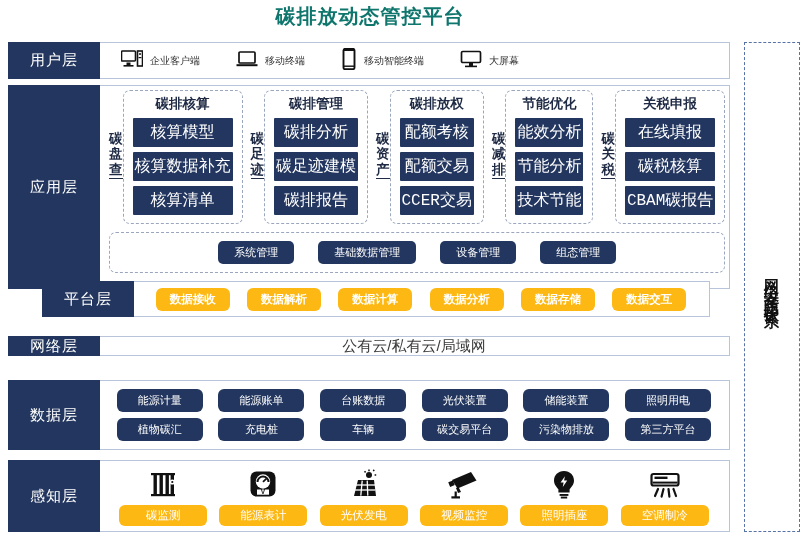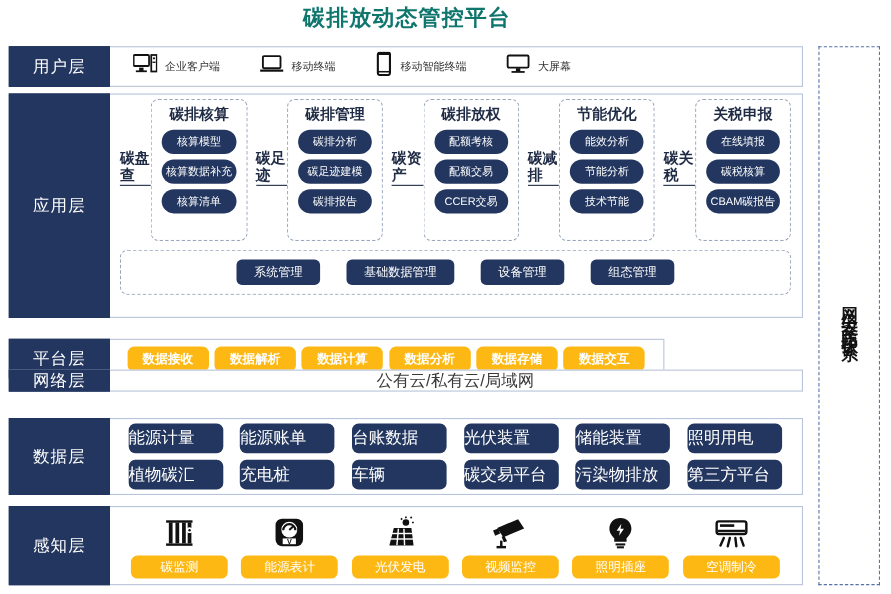--- a/index.html
+++ b/index.html
@@ -68,46 +68,46 @@
     border: 1.3px dashed #9aa6bd;
     border-radius: 7px;
     width: 100%;
     padding: 4px 9px 8px 9px;
     display: flex; flex-direction: column; align-items: center;
   }
   .card-title { font-size: 13.5px; font-weight: bold; color: #1f2b45; margin-bottom: 5px; }
   .pill {
     background: #22365f;
     color: #ffffff;
-    font-size: 10px;
-    border-radius: 11px;
+    font-size: 16px;
+    border-radius: 1px;
     width: 100%;
     text-align: center;
     padding: 4px 2px;
     margin-bottom: 5px;
     white-space: nowrap;
     overflow: hidden;
   }
-  .pill:last-child { margin-bottom: 16px; }
+  .pill:last-child { margin-bottom: 0; font-family: Liberation Mono, monospace; }
 
   .app-common {
     margin-top: 8px;
     width: 100%;
     border: 1.3px dashed #9aa6bd;
     border-radius: 7px;
     padding: 8px 10px;
     display: flex; justify-content: center; align-items: center; gap: 24px;
   }
   .common-pill {
     background: #22365f; color: #fff; font-size: 11px;
     border-radius: 5px; padding: 4px 16px; white-space: nowrap;
   }
 
   
-  #layer-platform { top: 308px; height: 36px; width: 596px; }
+  #layer-platform { top: 281px; height: 36px; width: 668px; margin-left: 34px; }
   .plat-items { display: flex; width: 100%; justify-content: space-around; padding: 0 14px; }
   .ypill {
     background: #fdb813; color: #ffffff; font-weight: bold;
     font-size: 11.5px; border-radius: 6px;
     padding: 4px 14px; white-space: nowrap;
   }
 
   
   #layer-network { top: 336px; height: 20px; width: 722px; }
   .net-text {
@@ -116,23 +116,23 @@
   }
 
   
   #layer-data { top: 380px; height: 70px; width: 722px; }
   .data-grid {
     width: 100%; display: flex; flex-direction: column; gap: 6px;
     padding: 8px 14px;
   }
   .data-row { display: flex; justify-content: space-around; gap: 8px; }
   .dpill {
-    background: #22365f; color: #ffffff; font-size: 15px;
+    background: #22365f; color: #ffffff; font-size: 11px;
     border-radius: 6px; padding: 4px 0; width: 86px;
-    white-space: nowrap;
+    text-align: center; white-space: nowrap;
   }
 
   
   #layer-sense { top: 460px; height: 72px; width: 722px; }
   .sense-grid { width: 100%; display: flex; justify-content: space-around; padding: 2px 14px 4px 14px; }
   .sense-item { display: flex; flex-direction: column; align-items: center; gap: 6px; }
   .sense-ico { height: 34px; display: flex; align-items: flex-end; justify-content: center; }
   .sense-pill {
     background: #fdb813; color: #ffffff; font-weight: normal;
     font-size: 11.5px; border-radius: 6px; padding: 3px 0;

